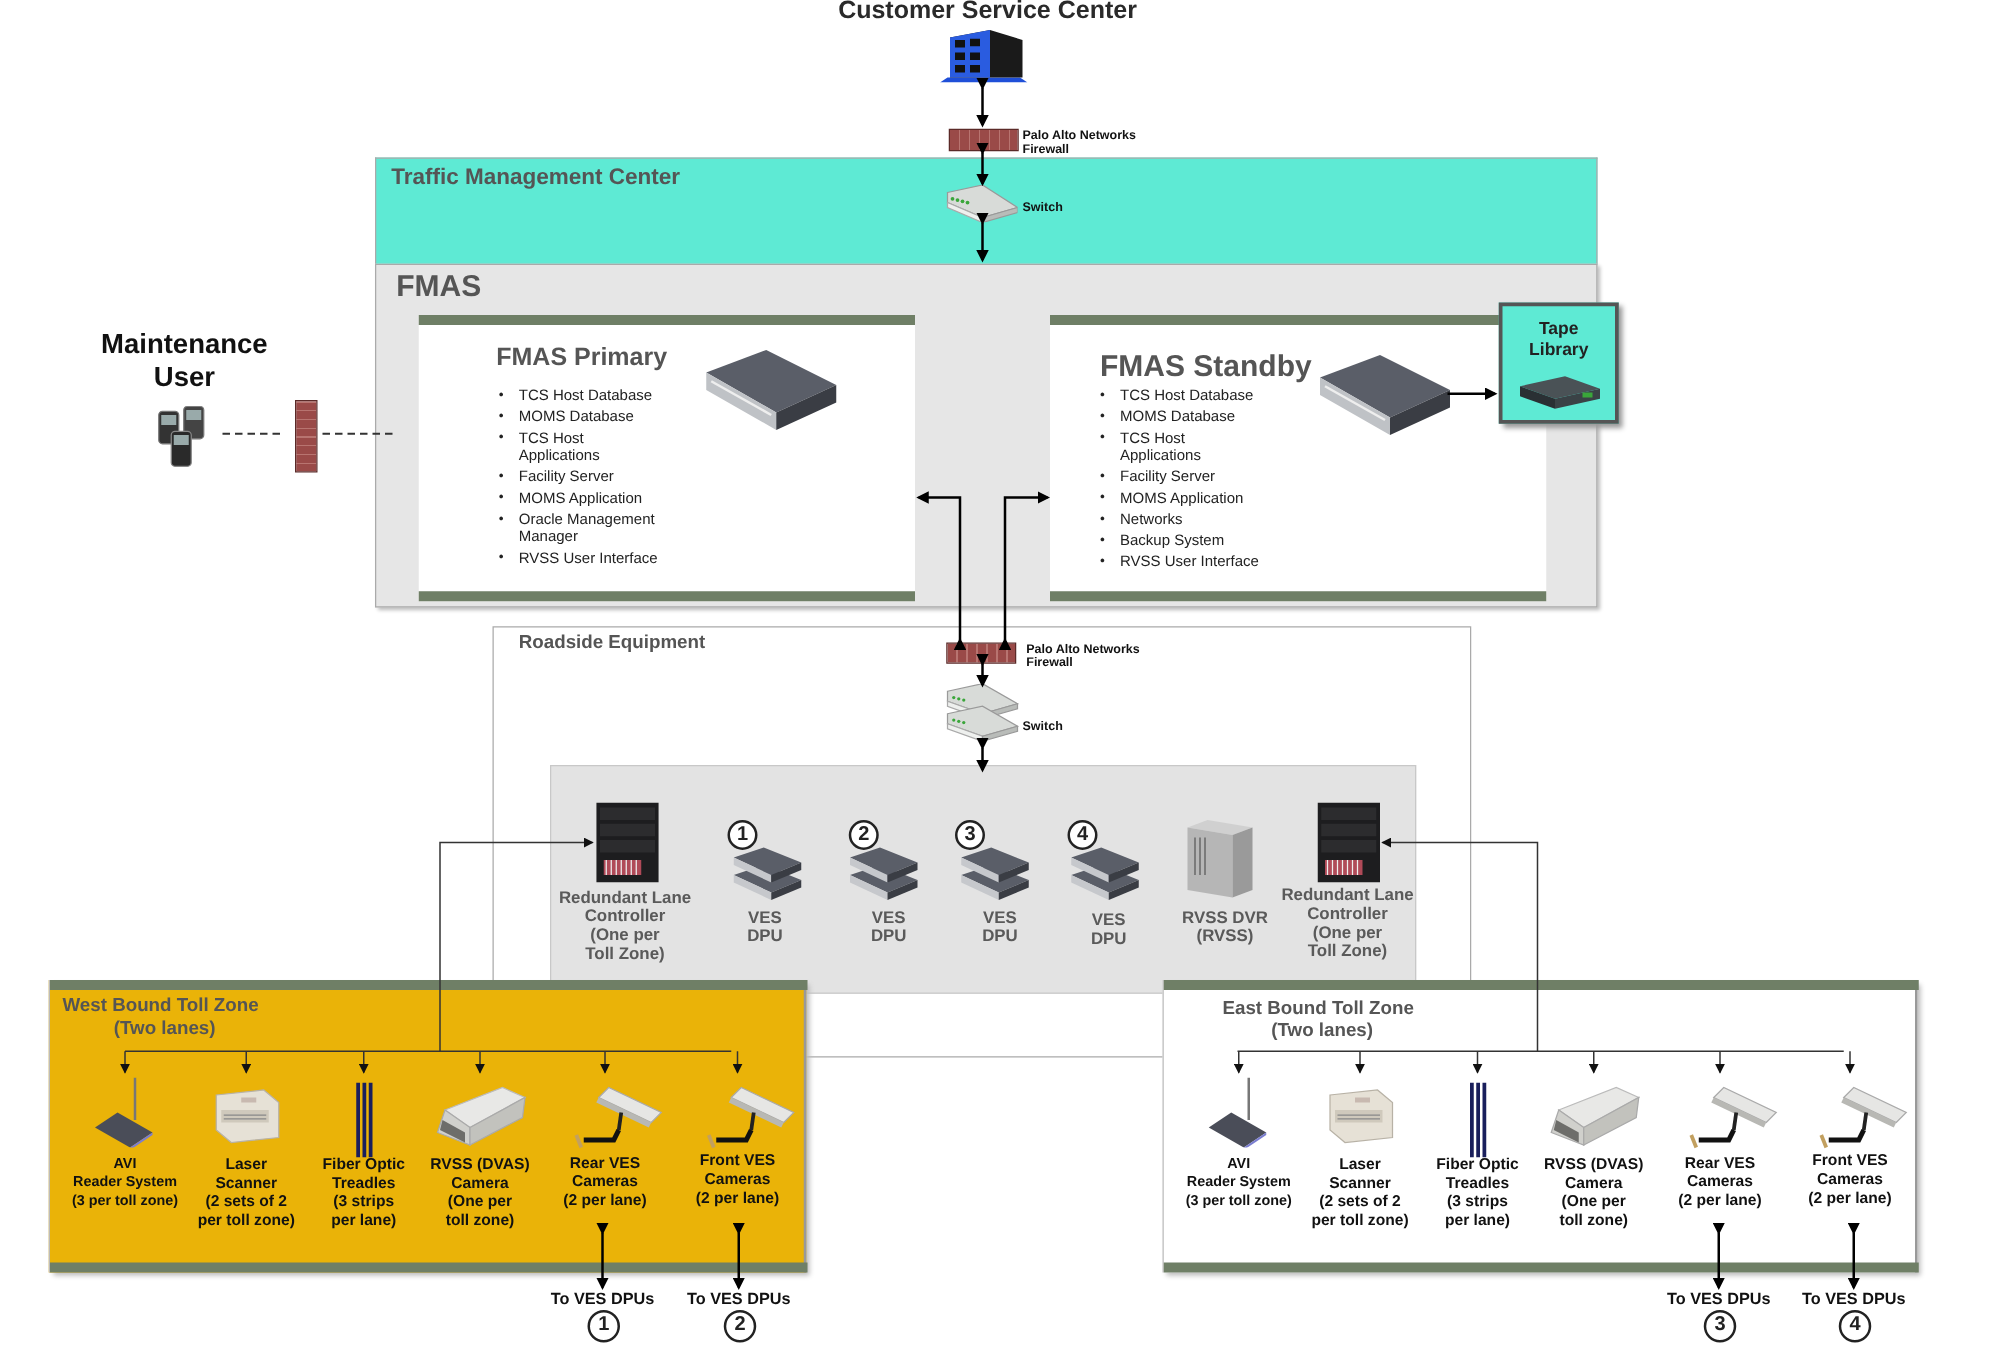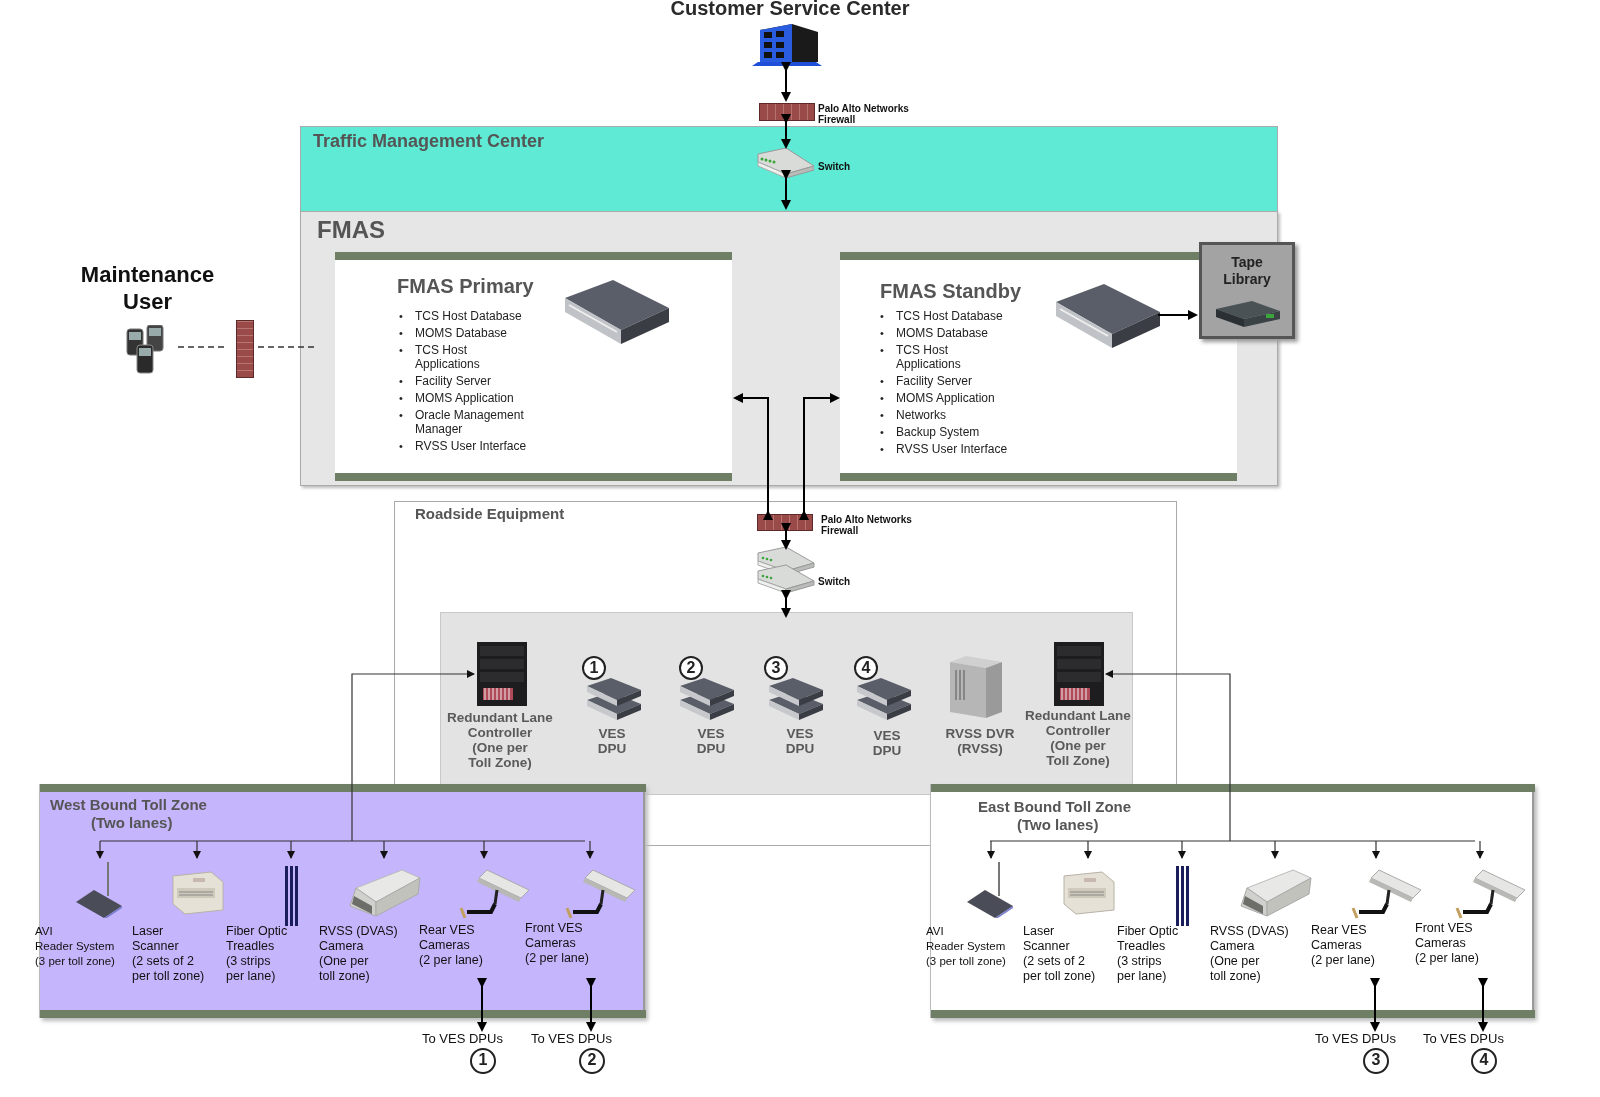--- a/index.html
+++ b/index.html
@@ -3,21 +3,21 @@
 <meta charset="utf-8">
 <style>
   html, body { margin:0; padding:0; background:#ffffff; }
   body { width:1600px; height:1097px; position:relative; overflow:hidden;
          font-family:"Liberation Sans", sans-serif; color:#111; }
   .abs { position:absolute; }
   .box { position:absolute; box-sizing:border-box; }
   .title-dark { font-weight:bold; color:#2a2a2a; }
   .title-grey { font-weight:bold; color:#555; }
   .lbl-small { font-size:10px; font-weight:bold; color:#111; line-height:11px; }
-  .caption { font-weight:normal; font-size:13px; color:#111; text-align:left; line-height:15px; position:absolute; }
+  .caption { font-weight:bold; font-size:13px; color:#111; text-align:center; line-height:15px; position:absolute; }
   .caption-grey { font-weight:bold; font-size:13.5px; color:#5a5a5a; text-align:center; line-height:15px; position:absolute; }
   ul.blist { margin:0; padding:0; list-style:none; position:absolute; font-size:12px; color:#222; }
   ul.blist li { position:relative; padding-left:18px; line-height:14px; margin-bottom:3px; }
   ul.blist li::before { content:"•"; position:absolute; left:2px; top:0; font-size:11px; }
   .greenbar { position:absolute; height:8px; background:#6f7f66; }
   svg.overlay { position:absolute; left:0; top:0; width:1600px; height:1097px; pointer-events:none; }
   .circ { position:absolute; width:24px; height:24px; border:2px solid #222; border-radius:50%;
           background:#fff; box-sizing:border-box; font-weight:bold; font-size:16px; line-height:20px; text-align:center; color:#222; }
 </style>
 </head>
@@ -86,21 +86,21 @@
       <polygon points="2,20 58,52 58,66 2,34" fill="#bfc2c6"></polygon>
       <polygon points="58,52 106,30 106,44 58,66" fill="#3a3d44"></polygon>
       <path d="M6,27 L54,54" stroke="#eee" stroke-width="2"></path>
     </svg>
   </div>
 </div>
 
 <div class="box" style="left:840px; top:252px; width:397px; height:229px; background:#fff;">
   <div class="greenbar" style="left:0; top:0; width:397px;"></div>
   <div class="greenbar" style="left:0; bottom:0; width:397px;"></div>
-  <div class="abs title-grey" style="left:40px; top:28px; font-size:20px;">FMAS Standby</div>
+  <div class="abs title-grey" style="left:40px; top:28px; font-size:24px;">FMAS Standby</div>
   <ul class="blist" style="left:38px; top:57px; width:200px;" id="standby-list">
       <li style="white-space: pre-line;">TCS Host Database</li>
       <li style="white-space: pre-line;">MOMS Database</li>
       <li style="white-space: pre-line;">TCS Host
 Applications</li>
       <li style="white-space: pre-line;">Facility Server</li>
       <li style="white-space: pre-line;">MOMS Application</li>
       <li style="white-space: pre-line;">Networks</li>
       <li style="white-space: pre-line;">Backup System</li>
       <li style="white-space: pre-line;">RVSS User Interface</li>
@@ -108,21 +108,21 @@
   <div class="abs" style="left:214px; top:30px;">
     <svg width="108" height="72" viewBox="0 0 108 72">
       <polygon points="2,20 50,2 106,30 58,52" fill="#5a5e68"></polygon>
       <polygon points="2,20 58,52 58,66 2,34" fill="#bfc2c6"></polygon>
       <polygon points="58,52 106,30 106,44 58,66" fill="#3a3d44"></polygon>
       <path d="M6,27 L54,54" stroke="#eee" stroke-width="2"></path>
     </svg>
   </div>
 </div>
 
-<div class="box" style="left:1199px; top:242px; width:96px; height:97px; background:#a3a3a3; border:3px solid #555; box-shadow:3px 3px 4px #999;">
+<div class="box" style="left:1199px; top:242px; width:96px; height:97px; background:#5eead4; border:3px solid #555; box-shadow:3px 3px 4px #999;">
   <div class="abs" style="left:0; top:9px; width:90px; text-align:center; font-weight:bold; font-size:14px; line-height:17px; color:#222;">
     <div>Tape</div>
     <div>Library</div>
   </div>
   <div class="abs" style="left:12px; top:54px;">
     <svg width="68" height="30" viewBox="0 0 68 30">
       <polygon points="2,10 38,2 66,12 30,20" fill="#4a5256"></polygon>
       <polygon points="2,10 30,20 30,28 2,18" fill="#2a3034"></polygon>
       <polygon points="30,20 66,12 66,20 30,28" fill="#3a4246"></polygon>
       <rect x="52" y="15" width="8" height="4" fill="#3aa63a"></rect>
@@ -298,21 +298,21 @@
     <path d="M8,46 v12 M12,46 v12 M16,46 v12 M20,46 v12 M24,46 v12 M28,46 v12 M32,46 v12" stroke="#eee" stroke-width="1"></path>
   </svg>
 </div>
 <div class="caption-grey" id="rd-6" style="left:1018px; top:708px; width:120px;">
     <div>Redundant Lane</div>
     <div>Controller</div>
     <div>(One per</div>
     <div>Toll Zone)</div>
   </div>
 
-<div class="box" style="left:39px; top:784px; width:606px; height:234px; background:#c4b5fd; border-left:1px solid #bbb; border-right:2px solid #999; box-shadow:3px 3px 4px #bbb;padding-left:20px;">
+<div class="box" style="left:39px; top:784px; width:606px; height:234px; background:#eab308; border-left:1px solid #bbb; border-right:2px solid #999; box-shadow:3px 3px 4px #bbb;padding-left:20px;">
   <div class="greenbar" style="left:0; top:0; width:606px;"></div>
   <div class="greenbar" style="left:0; bottom:0; width:606px;"></div>
   <div class="abs title-grey" style="left:10px; top:12px; font-size:15px; line-height:18px;">
     <div>West Bound Toll Zone</div>
     <div style="padding-left:41px;">(Two lanes)</div>
   </div>
 </div>
 
 <div class="box" style="left:930px; top:784px; width:604px; height:234px; background:#fff; border-left:1px solid #bbb; border-right:2px solid #999; box-shadow:3px 3px 4px #bbb;">
   <div class="greenbar" style="left:0; top:0; width:604px;"></div>

